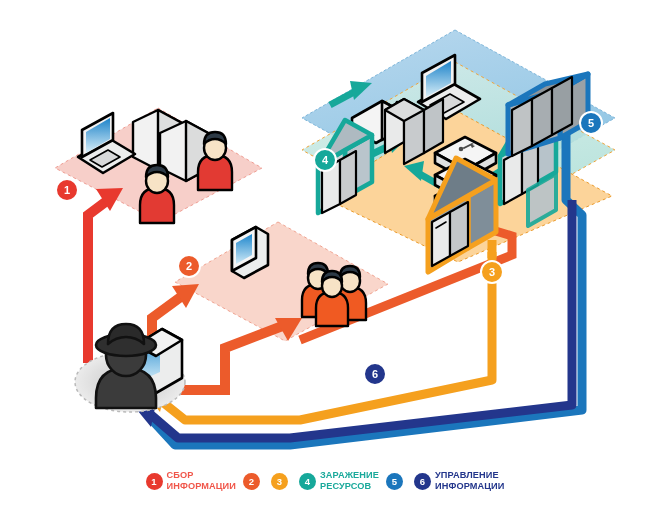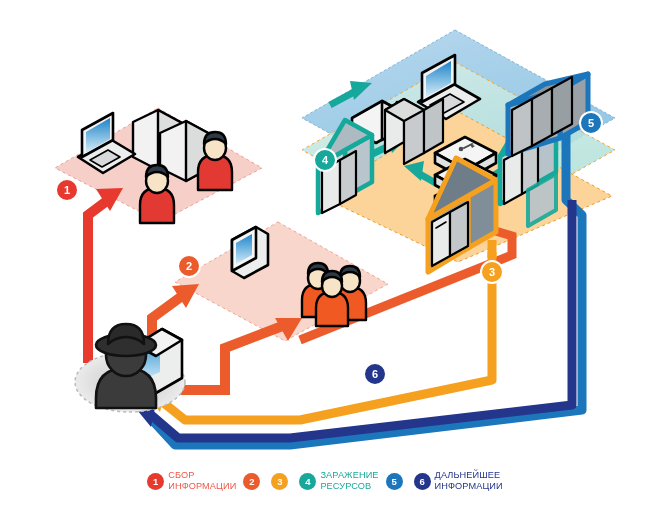--- a/index.html
+++ b/index.html
@@ -7,21 +7,21 @@
        font-family:"Liberation Sans","DejaVu Sans",sans-serif;}
   #stage{position:relative;width:650px;height:519px;background:#fff;}
   #canvas{position:absolute;left:0;top:0;width:650px;height:519px;}
   
   #legend{position:absolute;left:0;top:458px;width:650px;height:46px;
           display:flex;justify-content:center;align-items:center;}
   .leg-item{display:flex;align-items:center;margin-right:7px;}
   .leg-num{width:17px;height:17px;border-radius:50%;flex:0 0 17px;
            color:#fff;font-size:9.5px;font-weight:bold;line-height:17px;
            text-align:center;margin-right:4px;}
-  .leg-txt{font-size:9.2px;font-weight:normal;line-height:11.5px;
+  .leg-txt{font-size:9.2px;font-weight:bold;line-height:11.5px;
            letter-spacing:.1px;white-space:nowrap;}
   .leg-txt span{display:block;}
 </style>
 </head>
 <body>
 
 <div id="stage">
 
 <svg id="canvas" viewBox="0 0 650 519">
   <defs>
@@ -301,19 +301,19 @@
     </div>
   </div>
 
   <div class="leg-item">
     <div class="leg-num" style="background:#1b76bc">5</div>
   </div>
 
   <div class="leg-item" style="margin-right:0">
     <div class="leg-num" style="background:#23368c">6</div>
     <div class="leg-txt" style="color:#23368c">
-      <span>ДАЛЬНЕЙШЕЕ</span>
+      <span>УПРАВЛЕНИЕ</span>
       <span>ИНФОРМАЦИИ</span>
     </div>
   </div>
 
 </div>
 </div>
 
 </body></html>

